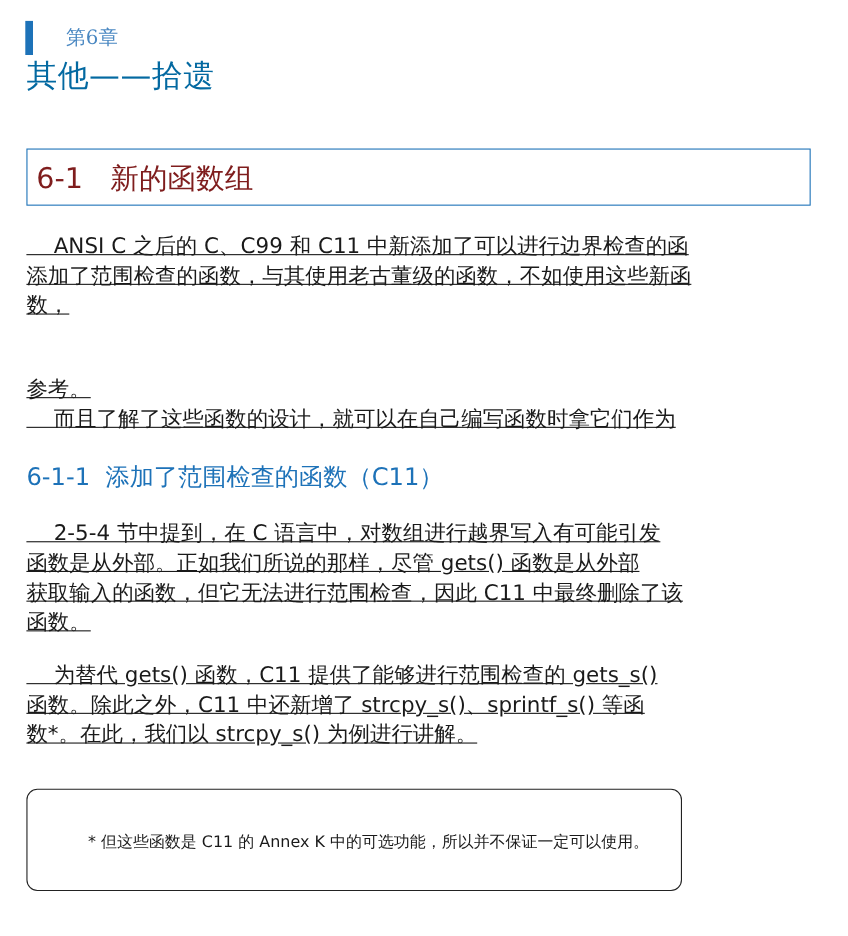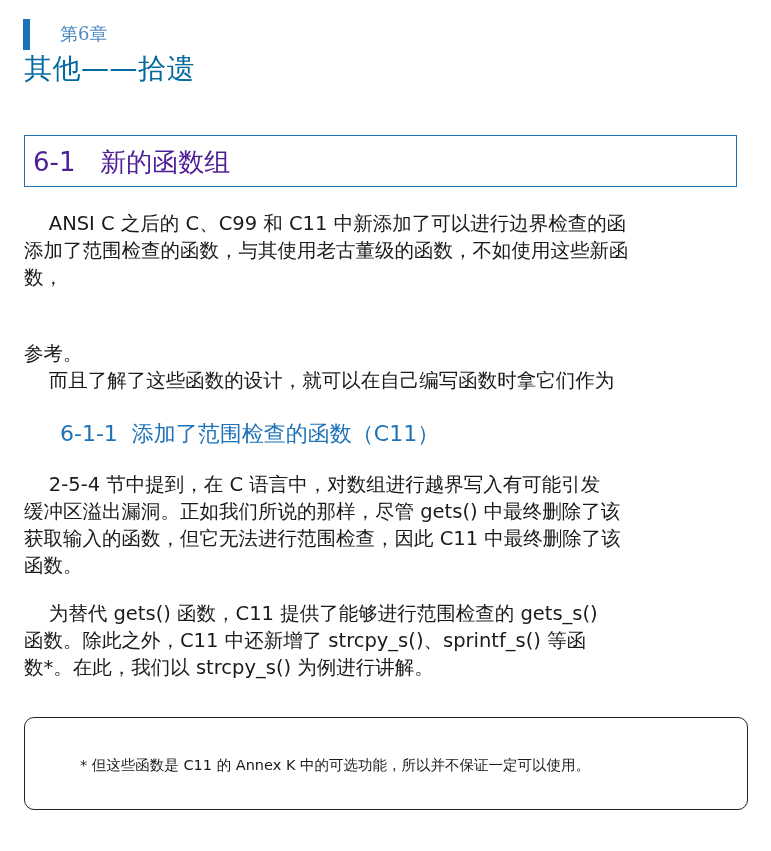--- a/index.html
+++ b/index.html
@@ -4,25 +4,25 @@
 <style>
   html, body { margin: 0; padding: 0; background: #ffffff; }
   body { width: 771px; height: 851px; position: relative; overflow: hidden;
          font-family: "DejaVu Sans", "Liberation Sans", sans-serif; color: #1a1a1a; }
   .chapter-bar { position: absolute; left: 23px; top: 19px; width: 7px; height: 31px; background: #1d72b8; }
   .chapter-label { position: absolute; left: 60px; top: 22px; font-family: "DejaVu Serif", "Liberation Serif", serif;
                    font-size: 18px; color: #4a88c2; letter-spacing: 0px; }
   .chapter-title { position: absolute; left: 24px; top: 50px; font-size: 28px; color: #0369a1; letter-spacing: 0.5px; }
   .section-box { position: absolute; left: 24px; top: 135px; width: 713px; height: 52px;
                  border: 1.5px solid #1d72b8; box-sizing: border-box; }
-  .section-title { position: absolute; left: 8px; top: 9px; font-size: 26px; color: #4c1d95; white-space: pre; }
+  .section-title { position: absolute; left: 8px; top: 9px; font-size: 26px; color: #7f1d1d; white-space: pre; }
   .para { position: absolute; left: 24px; width: 715px; font-size: 19.5px; line-height: 27px; color: #1a1a1a; }
-  .para .line { display: block; white-space: pre; }
-  .subsection-title { position: absolute; left: 24px; top: 419px; font-size: 22px; color: #1d72b8; white-space: pre; margin-left: 36px; }
-  .footnote-box { position: absolute; left: 24px; top: 717px; width: 724px; height: 93px;
+  .para .line { display: block; white-space: pre; text-decoration: underline; }
+  .subsection-title { position: absolute; left: 24px; top: 419px; font-size: 22px; color: #1d72b8; white-space: pre; }
+  .footnote-box { position: absolute; left: 24px; top: 717px; width: 596px; height: 93px;
                   border: 1.5px solid #222; border-radius: 10px; box-sizing: border-box; }
   .footnote-text { position: absolute; left: 55px; top: 38px; font-size: 14.5px; color: #1a1a1a; white-space: pre; }
 </style>
 </head>
 <body>
 
 <div class="chapter-bar"></div>
 <div class="chapter-label">第6章</div>
 <div class="chapter-title">其他——拾遗</div>
 
@@ -38,21 +38,21 @@
 
 <div class="para" style="top:340px;">
   <span class="line">参考。</span>
   <span class="line">    而且了解了这些函数的设计，就可以在自己编写函数时拿它们作为</span>
 </div>
 
 <div class="subsection-title">6-1-1  添加了范围检查的函数（C11）</div>
 
 <div class="para" style="top:471px;">
   <span class="line">    2-5-4 节中提到，在 C 语言中，对数组进行越界写入有可能引发</span>
-  <span class="line">缓冲区溢出漏洞。正如我们所说的那样，尽管 gets() 中最终删除了该</span>
+  <span class="line">函数是从外部。正如我们所说的那样，尽管 gets() 函数是从外部</span>
   <span class="line">获取输入的函数，但它无法进行范围检查，因此 C11 中最终删除了该</span>
   <span class="line">函数。</span>
 </div>
 
 <div class="para" style="top:600px;">
   <span class="line">    为替代 gets() 函数，C11 提供了能够进行范围检查的 gets_s()</span>
   <span class="line">函数。除此之外，C11 中还新增了 strcpy_s()、sprintf_s() 等函</span>
   <span class="line">数*。在此，我们以 strcpy_s() 为例进行讲解。</span>
 </div>
 

